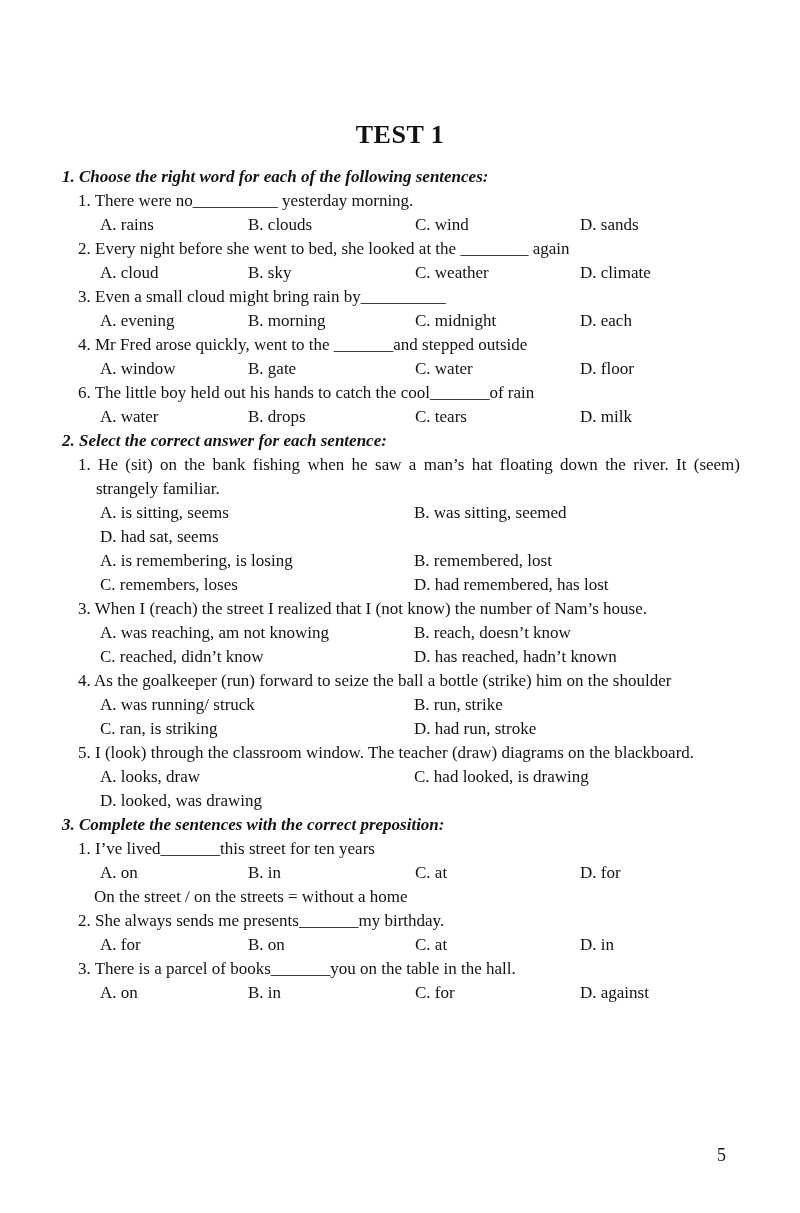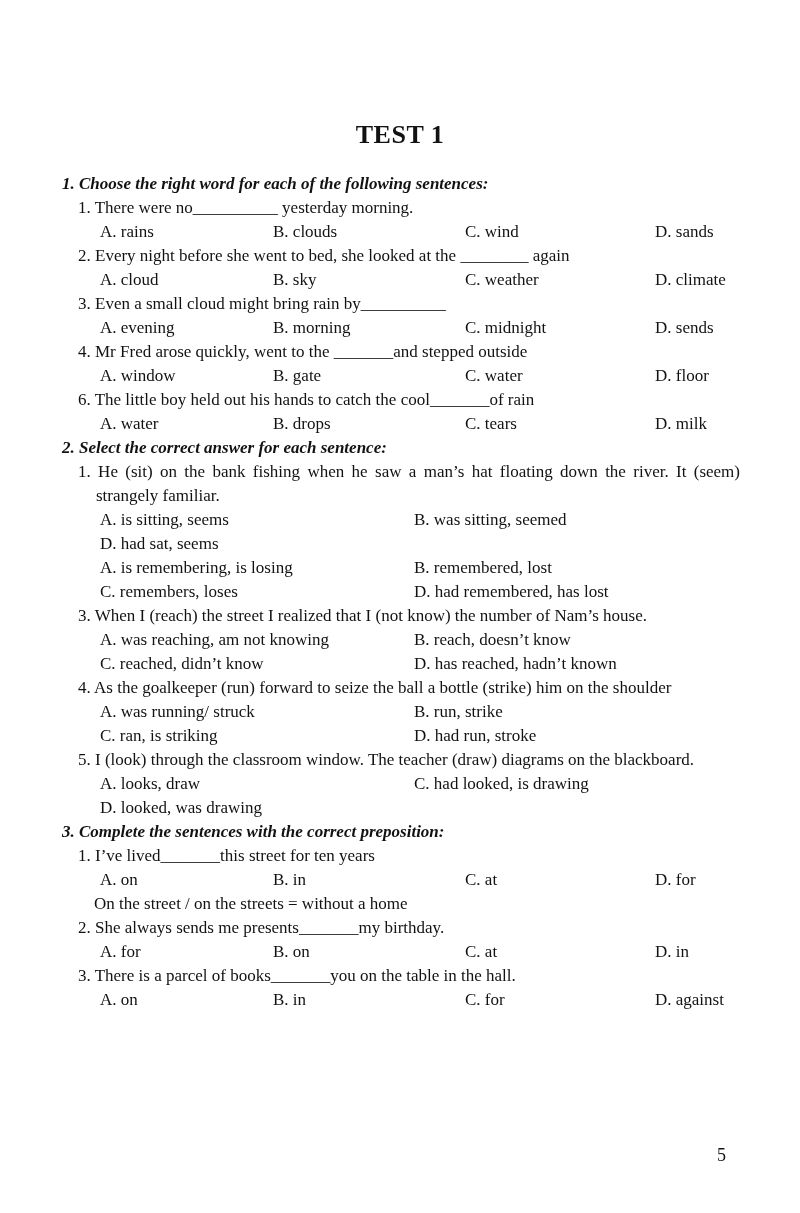--- a/index.html
+++ b/index.html
@@ -22,21 +22,21 @@
     left: 0;
     width: 100%;
     text-align: center;
     font-size: 26px;
     font-weight: bold;
     letter-spacing: 0.5px;
     margin: 0;
   }
   .content {
     position: absolute;
-    top: 172px;
+    top: 165px;
     left: 0;
     width: 100%;
     font-size: 17px;
     line-height: 24px;
   }
   .sec-heading {
     margin-left: 62px;
     margin-right: 58px;
     font-weight: bold;
     font-style: italic;
@@ -45,21 +45,21 @@
     margin-left: 96px;
     margin-right: 60px;
     text-indent: -18px;
     text-align: justify;
   }
   .opts {
     margin-left: 100px;
     margin-right: 56px;
     display: grid;
   }
-  .cols4 { grid-template-columns: 148px 167px 165px 1fr; gap: 25px; }
+  .cols4 { grid-template-columns: 148px 167px 165px 1fr; }
   .cols2 { grid-template-columns: 314px 1fr; }
   .note {
     margin-left: 94px;
   }
   .page-num {
     position: absolute;
     top: 1145px;
     right: 74px;
     font-size: 18px;
   }
@@ -89,21 +89,21 @@
       <span>B. sky</span>
       <span>C. weather</span>
       <span>D. climate</span>
     </div>
 
     <div class="q-text">3. Even a small cloud might bring rain by__________</div>
     <div class="opts cols4">
       <span>A. evening</span>
       <span>B. morning</span>
       <span>C. midnight</span>
-      <span>D. sends</span>
+      <span>D. each</span>
     </div>
 
     <div class="q-text">4. Mr Fred arose quickly, went to the _______and stepped outside</div>
     <div class="opts cols4">
       <span>A. window</span>
       <span>B. gate</span>
       <span>C. water</span>
       <span>D. floor</span>
     </div>
 

